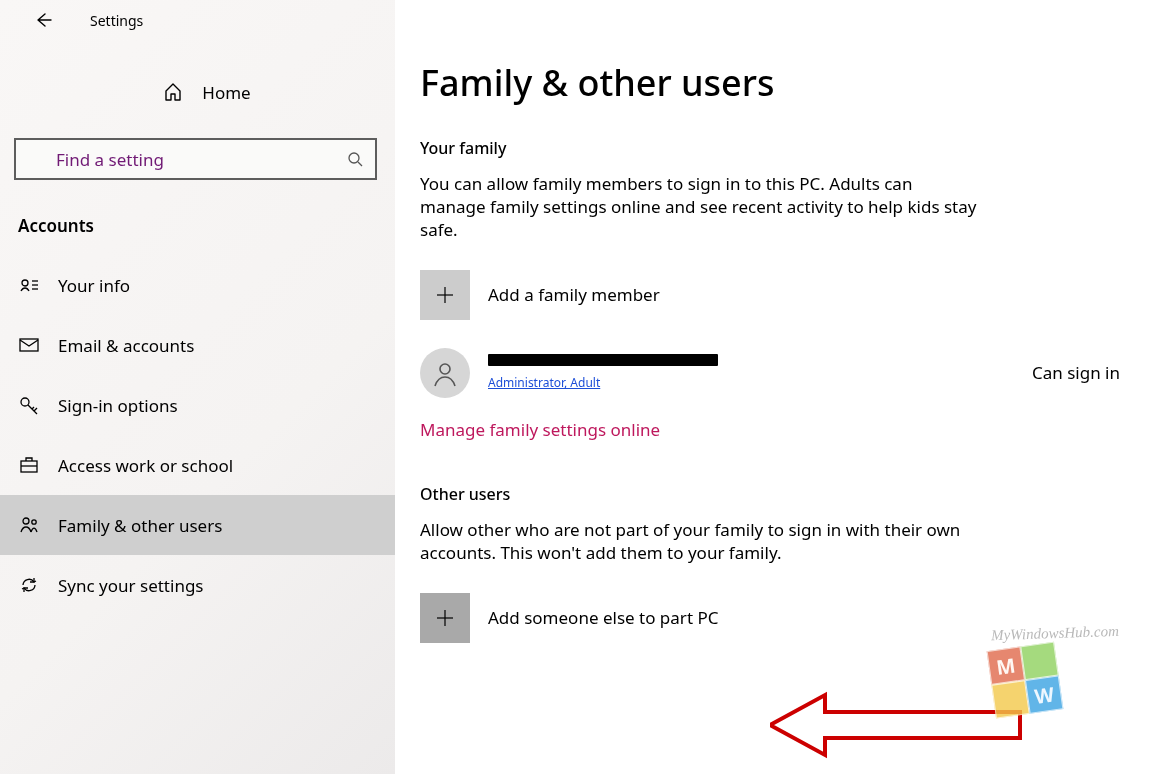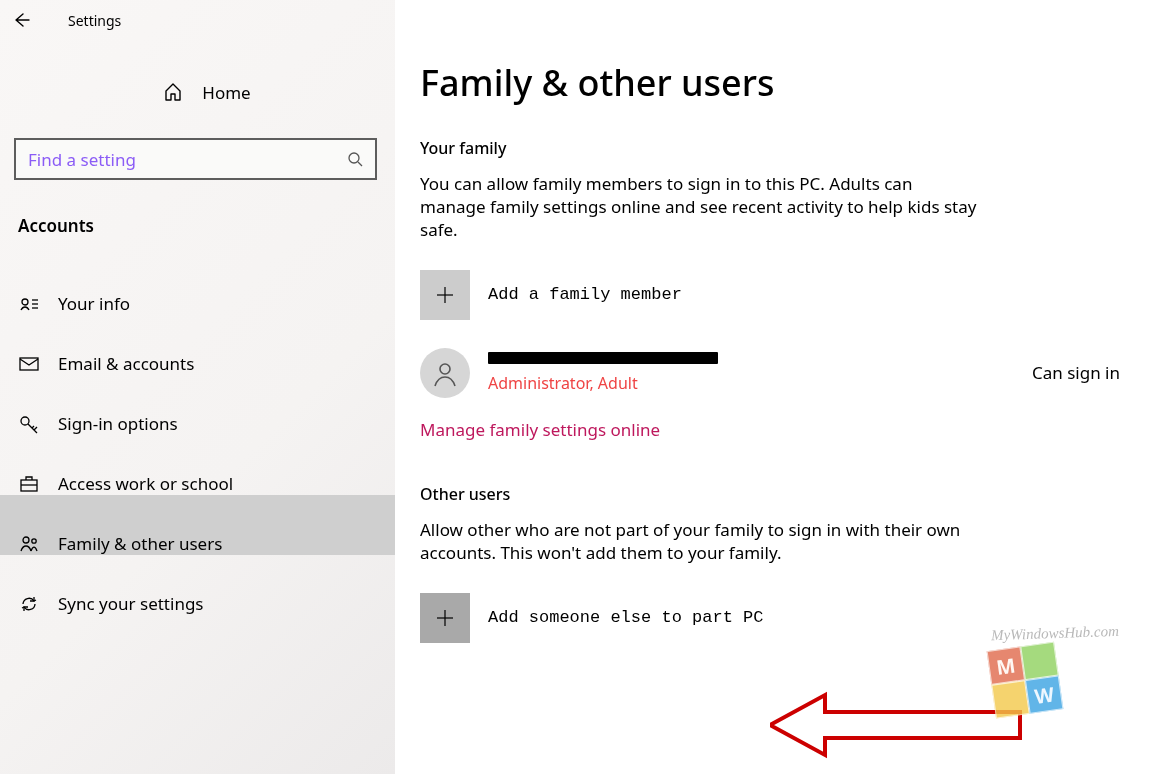--- a/index.html
+++ b/index.html
@@ -16,21 +16,21 @@
   .sidebar {
     position: absolute;
     left: 0; top: 0;
     width: 395px; height: 774px;
     background: linear-gradient(135deg, #f9f7f6 0%, #f5f3f2 60%, #eceaea 100%);
   }
   .topbar {
     display: flex;
     align-items: center;
     height: 40px;
-    padding-left: 12px;
+    padding-left: 34px;
   }
   .back-btn {
     width: 18px; height: 18px;
     display: flex; align-items: center; justify-content: center;
     cursor: default;
   }
   .app-title {
     margin-left: 38px;
     font-size: 14px;
   }
@@ -48,71 +48,70 @@
   .search-box {
     margin: 22px 18px 0 14px;
     height: 42px;
     border: 2px solid #5d5d5d;
     background: #fafaf9;
     display: flex;
     align-items: center;
     padding: 0 12px;
     color: #666;
   }
-  .search-box .ph { flex: 1; font-size: 17px; color:#8b5cf6;}
+  .search-box .ph { flex: 1; font-size: 17px; color:#701a75;margin-left:28px;}
   .section-title {
     margin: 34px 0 18px 18px;
     font-weight: 600;
     font-size: 17px;
   }
   .item-row {
     display: flex;
-    align-items: flex-end;
+    align-items: center;
     height: 60px;
     padding-left: 18px;
     font-size: 17px;
   }
   .item-row.selected { background: #cfcfcf; }
   .item-row .ico { width: 22px; height: 22px; display:flex; align-items:center; justify-content:center; }
   .item-row .lbl { margin-left: 18px; }
 
   .main {
     position: absolute;
     left: 420px; top: 0;
     width: 700px;
     padding-top: 58px;
   }
   .page-title { font-size: 36px; font-weight: 500; margin-bottom: 30px; }
   .subhead { font-size: 16px; font-weight: 500; margin-bottom: 14px; }
   .desc { font-size: 17px; line-height: 1.35; max-width: 560px; margin-bottom: 28px; }
   .action-row {
     display: flex; align-items: center;
     margin-bottom: 28px;
-    font-family: Liberation Mono, monospace;
   }
   .plus-box {
     width: 50px; height: 50px;
     background: #cccccc;
     display:flex; align-items:center; justify-content:center;
     margin-right: 18px;
   }
   .action-lbl { font-size: 17px; }
   .member-row { display:flex; align-items:center; margin-bottom: 20px; }
   .avatar {
     width: 50px; height: 50px; border-radius: 50%;
     background: #d6d6d6;
     display:flex; align-items:center; justify-content:center;
     margin-right: 18px;
   }
   .member-info { flex: 1; }
   .member-name-redact {
     width: 230px; height: 12px; background: #000; border-radius:1px;
     margin-bottom: 8px;
   }
-  .member-role { color: #ef4444; font-size: 16px; }
+  .member-role { color: #1d4ed8; font-size: 12px; text-decoration: underline; }
   .member-status { font-size: 17px; margin-left: 60px; }
   .link-green { color: #be185d; font-size: 17px; margin-bottom: 42px; display:inline-block; }
   .plus-dark { background: #a9a9a9; }
 
   
   .watermark { position:absolute; right:40px; bottom:60px; opacity:0.8; pointer-events:none; }
   .wm-text { font-family: Georgia, serif; font-style: italic; color: rgba(80,80,80,0.5); text-shadow: 1px 1px 1px #fff; font-size:15px; transform: rotate(-2deg); margin-bottom:4px; }
   .wm-tiles { display:flex; flex-wrap:wrap; width:70px; transform: rotate(-8deg); }
   .wm-tile { width:34px; height:34px; border:1px solid rgba(255,255,255,0.7); display:flex; align-items:center; justify-content:center; font-weight:bold; font-size:20px; }
 

